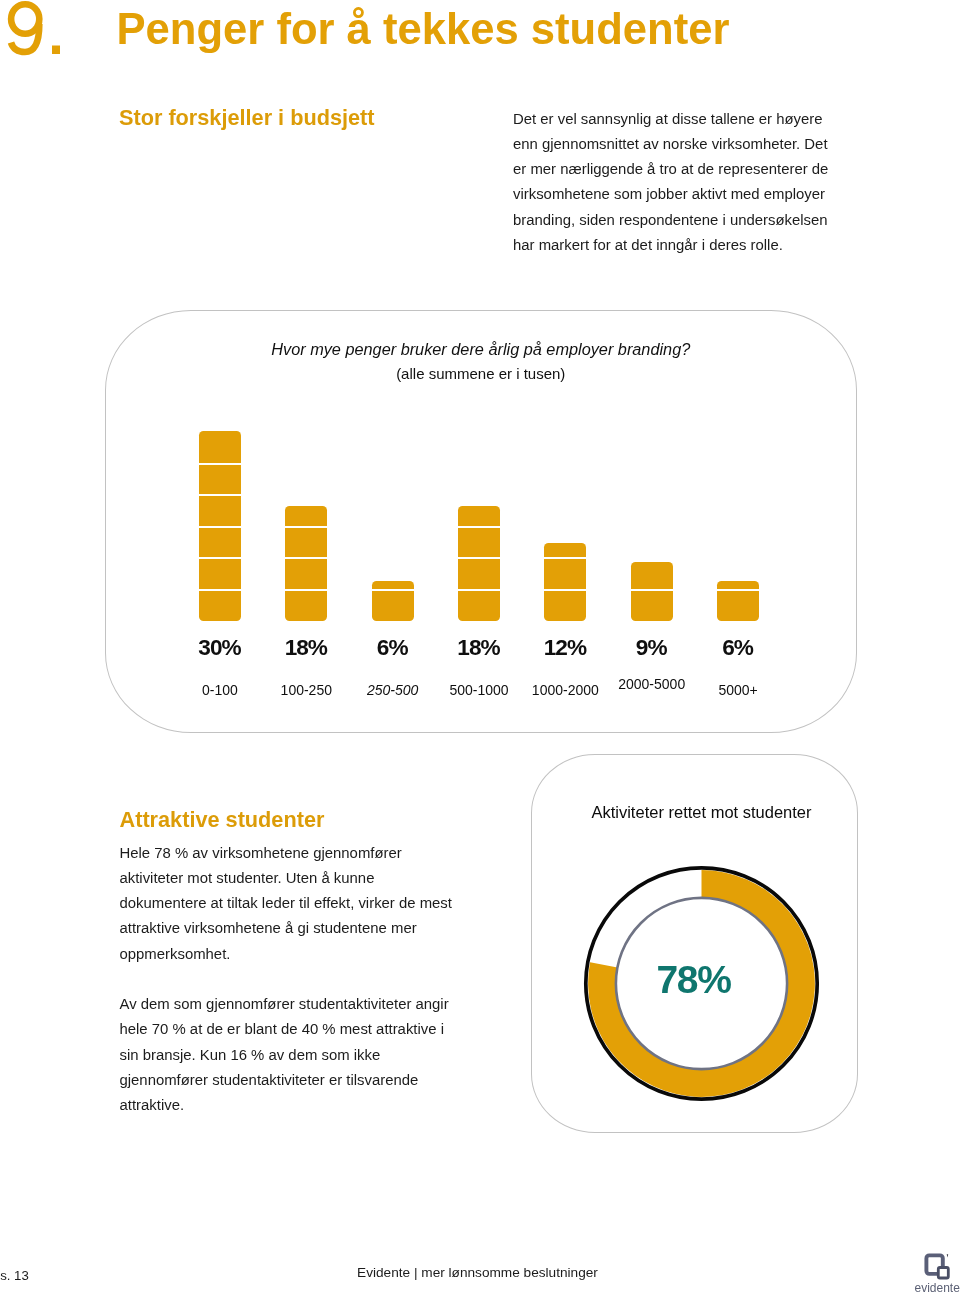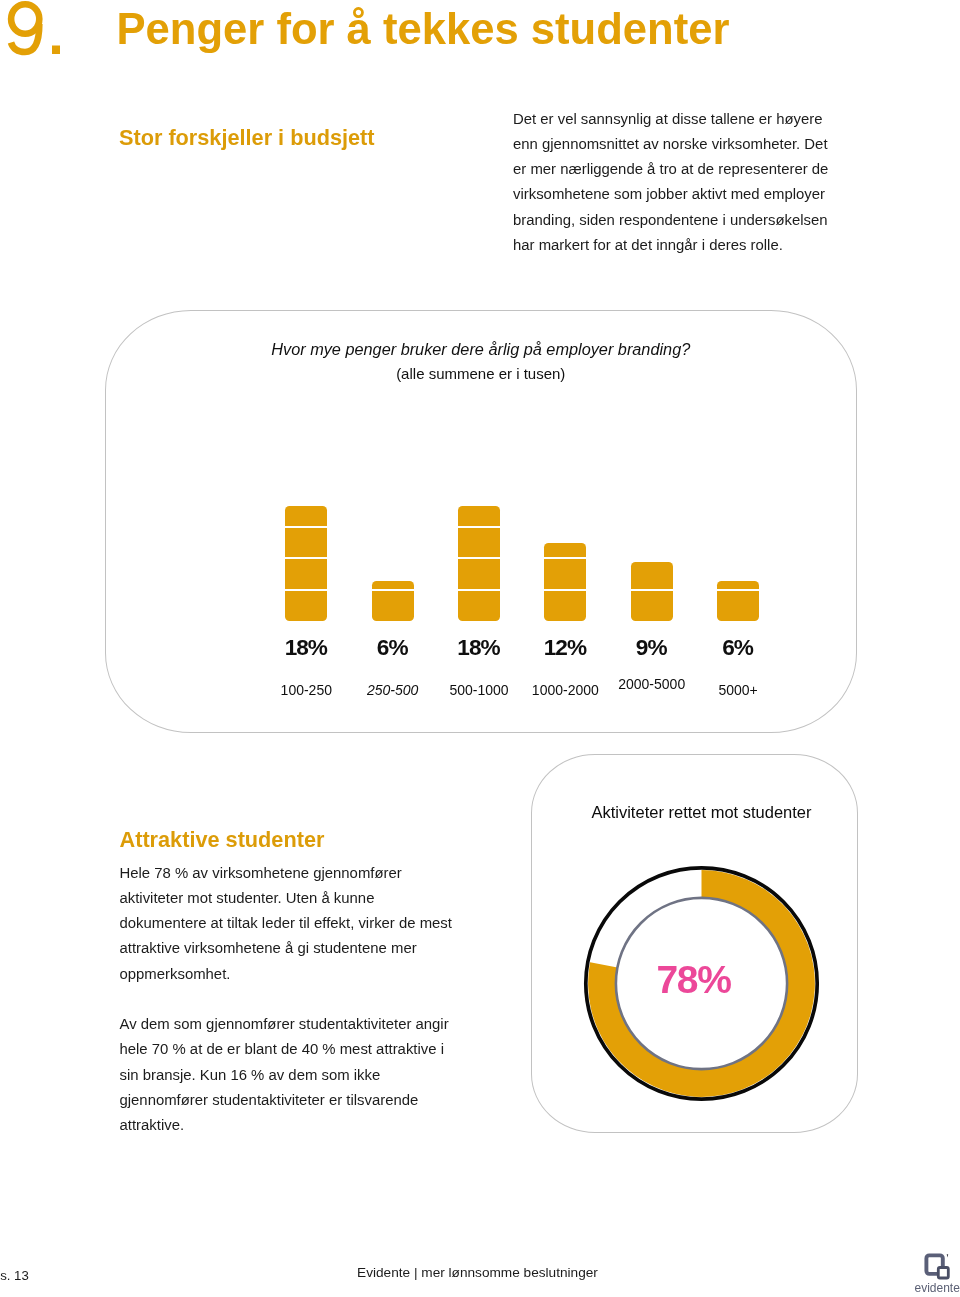--- a/index.html
+++ b/index.html
@@ -7,21 +7,21 @@
        position:relative;overflow:hidden;-webkit-font-smoothing:antialiased;}
   .page{position:absolute;left:0;top:0;width:842px;height:1297px;}
 
   
   .hdr-num{position:absolute;left:0px;top:0px;width:70px;height:60px;}
   .hdr-num svg{display:block;}
   .hdr-title{position:absolute;left:116.5px;top:3.6px;font-size:43.6px;font-weight:700;
              color:#E3A006;line-height:50px;white-space:nowrap;}
 
   
-  .sec-head{font-size:21.7px;font-weight:700;color:#DC9C08;line-height:24px;margin-top:20px;}
+  .sec-head{font-size:21.7px;font-weight:700;color:#DC9C08;line-height:24px;}
   .body-text{font-size:14.9px;color:#1c1c1c;line-height:25.25px;font-weight:400;}
 
   .col-left{position:absolute;left:119px;top:106px;width:345px;}
   .col-right{position:absolute;left:513px;top:106.5px;width:320px;}
 
   
   .card{position:absolute;border:1px solid #c2c2c2;border-radius:42px;background:#fff;box-sizing:border-box;}
   #chart-card{left:105px;top:310px;width:751.5px;height:422.5px;border-radius:86px/80px;}
   #donut-card{left:531px;top:754px;width:326.5px;height:378.5px;border-radius:64px/59px;}
 
@@ -40,21 +40,21 @@
            font-size:22.6px;font-weight:700;color:#0f0f0f;line-height:23px;letter-spacing:-0.95px;text-indent:-0.95px;}
   .bar-cat{position:absolute;left:-22px;width:86.3px;text-align:center;
            font-size:14px;font-weight:400;color:#0f0f0f;line-height:14px;}
 
   
   .donut-title{position:absolute;left:0;width:339px;top:47.5px;text-align:center;
                font-size:16.5px;font-weight:400;color:#0c0c0c;line-height:18px;}
   .donut-wrap{position:absolute;left:50px;top:109px;width:239px;height:239px;}
   .donut-center{position:absolute;left:0;right:16px;top:0;height:239px;
                 display:flex;align-items:center;justify-content:center;
-                font-size:39px;font-weight:700;color:#ec4899;line-height:36px;
+                font-size:39px;font-weight:700;color:#0f766e;line-height:36px;
                 padding-bottom:8px;box-sizing:border-box;letter-spacing:-1.4px;}
 
   
   .bl{position:absolute;left:119.5px;top:807.5px;width:345px;}
 
   
   .footer-page{position:absolute;left:0.2px;top:1269px;font-size:13.2px;color:#1c1c1c;line-height:14px;}
   .footer-center{position:absolute;left:0;width:955px;top:1266px;text-align:center;
                  font-size:13.65px;font-weight:400;color:#1c1c1c;line-height:14px;}
   .footer-logo{position:absolute;left:919px;top:1250px;width:41px;}
@@ -84,20 +84,31 @@
   </div>
 
   <div class="col-right">
     <div class="body-text">Det er vel sannsynlig at disse tallene er høyere enn gjennomsnittet av norske virksomheter. Det er mer nærliggende å tro at de representerer de virksomhetene som jobber aktivt med employer branding, siden respondentene i undersøkelsen har markert for at det inngår i deres rolle.</div>
   </div>
 
   <div class="card" id="chart-card">
     <div class="chart-title">Hvor mye penger bruker dere årlig på employer branding?</div>
     <div class="chart-sub">(alle summene er i tusen)</div>
     <div class="bars" id="bars">
+        <div class="bar-col" style="left: 92.8px;">
+          <div class="bar" style="height: 190.49px; top: 119.91px; background: rgb(227, 160, 6);">
+            <div class="seg-line" style="top: 157.89px;"></div>
+            <div class="seg-line" style="top: 126.39px;"></div>
+            <div class="seg-line" style="top: 94.89px;"></div>
+            <div class="seg-line" style="top: 63.39px;"></div>
+            <div class="seg-line" style="top: 31.89px;"></div>
+          </div>
+          <div class="bar-pct" style="top: 324.6px;">30%</div>
+          <div class="bar-cat" style="top: 372.4px;">0-100</div>
+        </div>
         <div class="bar-col" style="left: 179.15px;">
           <div class="bar" style="height: 115.454px; top: 194.946px; background: rgb(227, 160, 6);">
             <div class="seg-line" style="top: 82.854px;"></div>
             <div class="seg-line" style="top: 51.354px;"></div>
             <div class="seg-line" style="top: 19.854px;"></div>
           </div>
           <div class="bar-pct" style="top: 324.6px;">18%</div>
           <div class="bar-cat" style="top: 372.4px;">100-250</div>
         </div>
         <div class="bar-col" style="left: 265.5px;">

